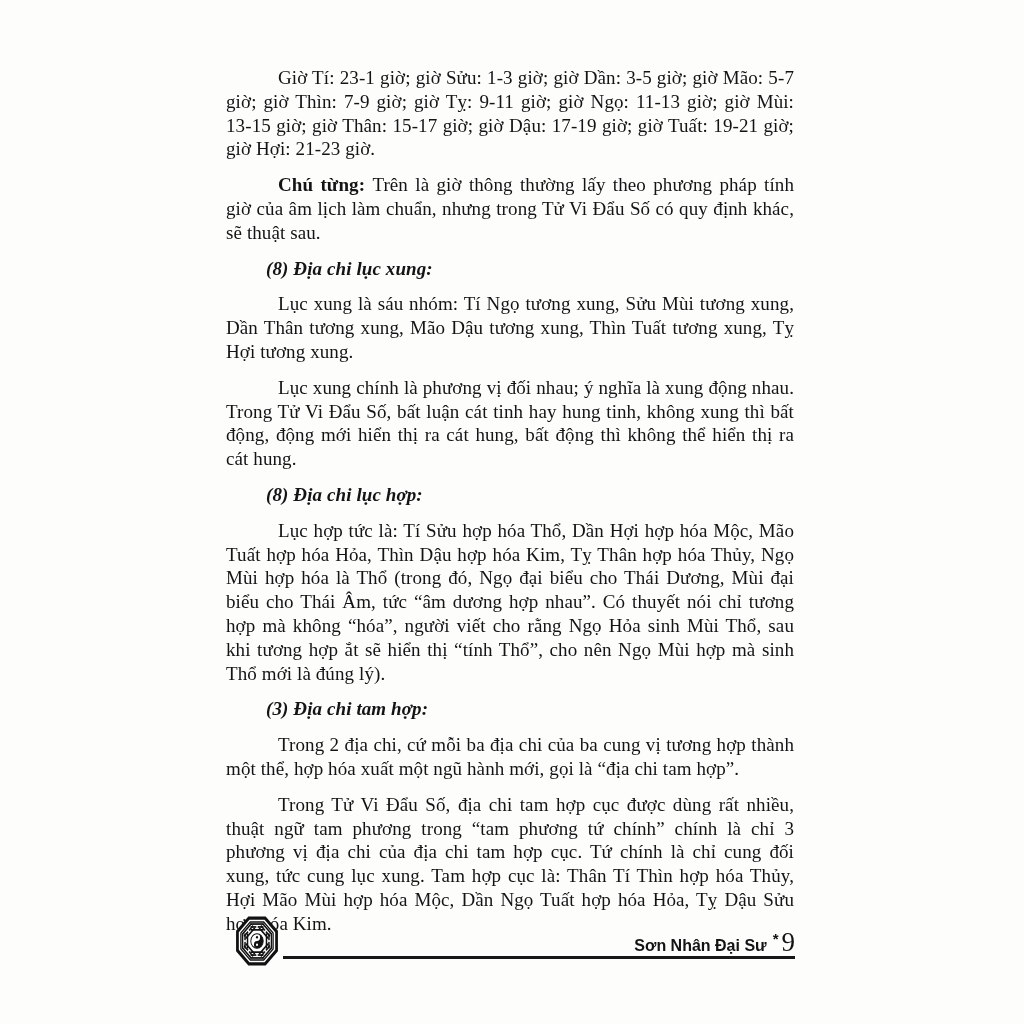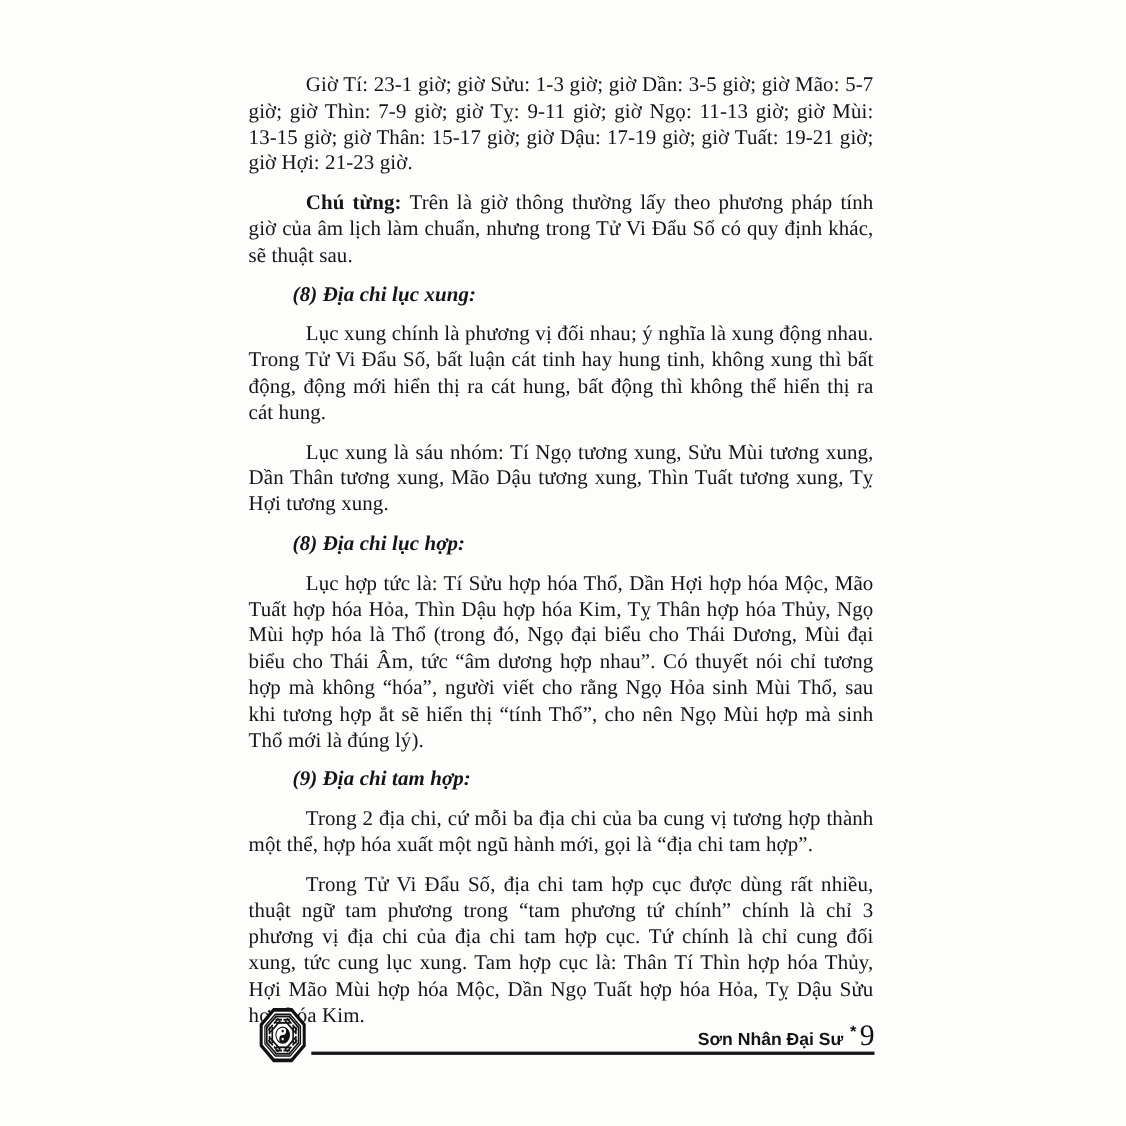--- a/index.html
+++ b/index.html
@@ -91,25 +91,25 @@
 </style>
 </head>
 <body>
 
 <div class="page">
 
   <div class="content">
       <p class="body-para">Giờ Tí: 23-1 giờ; giờ Sửu: 1-3 giờ; giờ Dần: 3-5 giờ; giờ Mão: 5-7 giờ; giờ Thìn: 7-9 giờ; giờ Tỵ: 9-11 giờ; giờ Ngọ: 11-13 giờ; giờ Mùi: 13-15 giờ; giờ Thân: 15-17 giờ; giờ Dậu: 17-19 giờ; giờ Tuất: 19-21 giờ; giờ Hợi: 21-23 giờ.</p>
       <p class="body-para"><span class="lead">Chú từng: </span>Trên là giờ thông thường lấy theo phương pháp tính giờ của âm lịch làm chuẩn, nhưng trong Tử Vi Đẩu Số có quy định khác, sẽ thuật sau.</p>
       <p class="heading">(8) Địa chi lục xung:</p>
+      <p class="body-para">Lục xung là sáu nhóm: Tí Ngọ tương xung, Sửu Mùi tương xung, Dần Thân tương xung, Mão Dậu tương xung, Thìn Tuất tương xung, Tỵ Hợi tương xung.</p>
       <p class="body-para">Lục xung chính là phương vị đối nhau; ý nghĩa là xung động nhau. Trong Tử Vi Đẩu Số, bất luận cát tinh hay hung tinh, không xung thì bất động, động mới hiển thị ra cát hung, bất động thì không thể hiển thị ra cát hung.</p>
-      <p class="body-para">Lục xung là sáu nhóm: Tí Ngọ tương xung, Sửu Mùi tương xung, Dần Thân tương xung, Mão Dậu tương xung, Thìn Tuất tương xung, Tỵ Hợi tương xung.</p>
       <p class="heading">(8) Địa chi lục hợp:</p>
       <p class="body-para">Lục hợp tức là: Tí Sửu hợp hóa Thổ, Dần Hợi hợp hóa Mộc, Mão Tuất hợp hóa Hỏa, Thìn Dậu hợp hóa Kim, Tỵ Thân hợp hóa Thủy, Ngọ Mùi hợp hóa là Thổ (trong đó, Ngọ đại biểu cho Thái Dương, Mùi đại biểu cho Thái Âm, tức “âm dương hợp nhau”. Có thuyết nói chỉ tương hợp mà không “hóa”, người viết cho rằng Ngọ Hỏa sinh Mùi Thổ, sau khi tương hợp ắt sẽ hiển thị “tính Thổ”, cho nên Ngọ Mùi hợp mà sinh Thổ mới là đúng lý).</p>
-      <p class="heading">(9) Địa chi tam hợp:</p>
+      <p class="heading">(3) Địa chi tam hợp:</p>
       <p class="body-para">Trong 2 địa chi, cứ mỗi ba địa chi của ba cung vị tương hợp thành một thể, hợp hóa xuất một ngũ hành mới, gọi là “địa chi tam hợp”.</p>
       <p class="body-para">Trong Tử Vi Đẩu Số, địa chi tam hợp cục được dùng rất nhiều, thuật ngữ tam phương trong “tam phương tứ chính” chính là chỉ 3 phương vị địa chi của địa chi tam hợp cục. Tứ chính là chỉ cung đối xung, tức cung lục xung. Tam hợp cục là: Thân Tí Thìn hợp hóa Thủy, Hợi Mão Mùi hợp hóa Mộc, Dần Ngọ Tuất hợp hóa Hỏa, Tỵ Dậu Sửu hợp hóa Kim.</p>
     </div>
 
   <svg class="bagua" width="46" height="54" viewBox="0 0 100 100" preserveAspectRatio="none" xmlns="http://www.w3.org/2000/svg">
     <polygon points="92.5,32.4 92.5,67.6 67.6,92.5 32.4,92.5 7.5,67.6 7.5,32.4 32.4,7.5 67.6,7.5" fill="#ffffff" stroke="#111111" stroke-width="6"></polygon>
     <polygon points="85.1,35.4 85.1,64.6 64.6,85.1 35.4,85.1 14.9,64.6 14.9,35.4 35.4,14.9 64.6,14.9" fill="none" stroke="#111111" stroke-width="2.6"></polygon>
     <g fill="#111111">
       <g>
           <rect x="36" y="17" width="28" height="3.2"></rect>

